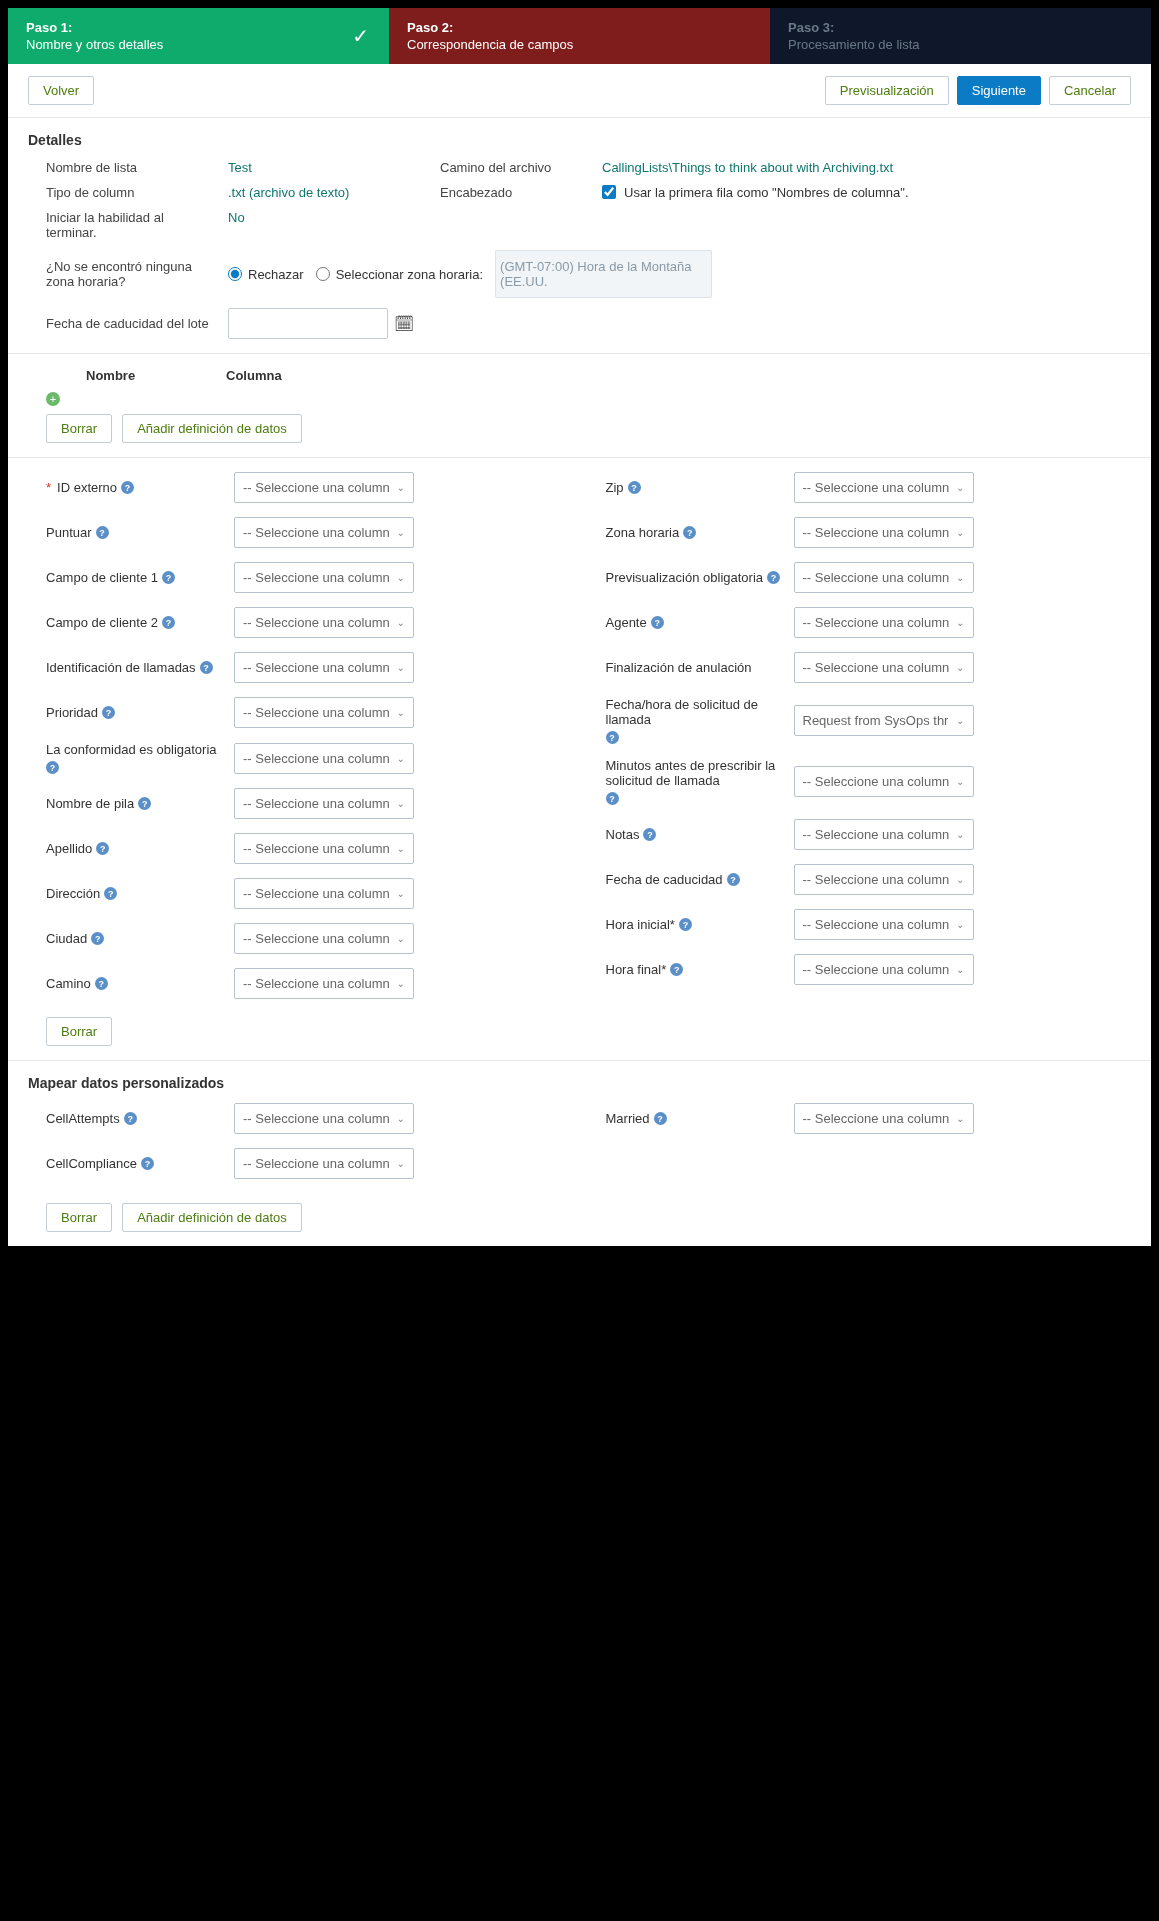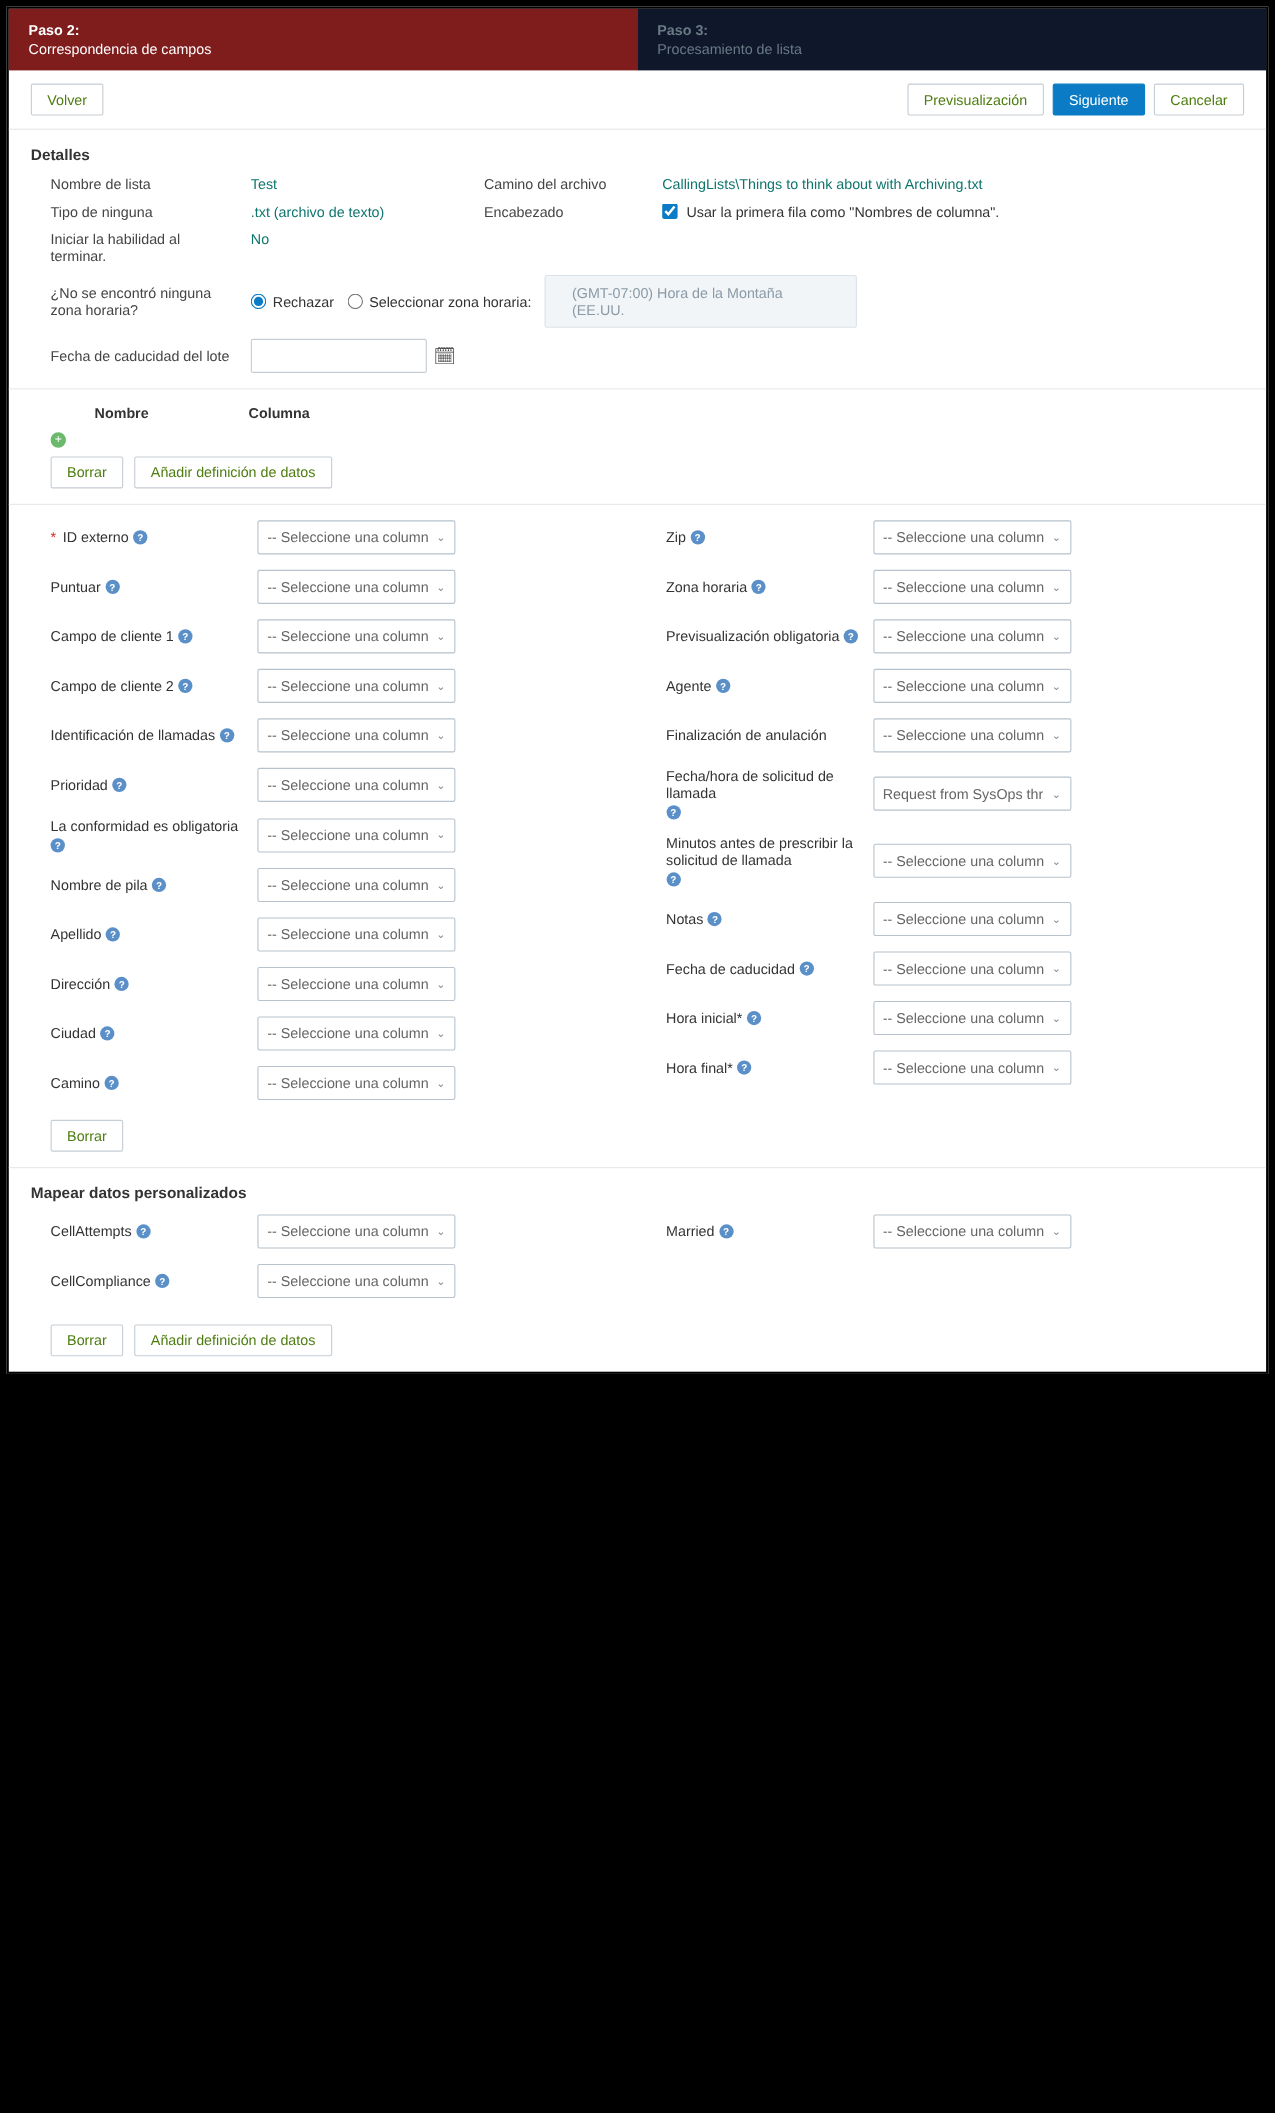--- a/index.html
+++ b/index.html
@@ -21,21 +21,21 @@
 .section:last-child { border-bottom: none; }
 .section h3 { font-size: 14px; font-weight: 700; margin-bottom: 12px; color: #333; }
 .details-grid { display: grid; grid-template-columns: 170px 200px 150px 1fr; gap: 10px 12px; align-items: start; padding-left: 18px; }
 .label { color: #444; font-size: 13px; }
 .val { color: #0f766e; font-size: 13px; }
 .row-full { grid-column: 1 / -1; display: grid; grid-template-columns: 170px 1fr; gap: 10px 12px; align-items: center; }
 .tz-row { grid-column: 1 / -1; display: grid; grid-template-columns: 170px auto auto 1fr; gap: 10px 12px; align-items: center; }
 .radio-wrap { display: flex; align-items: center; gap: 6px; }
 input[type=radio] { accent-color: #0a7bc4; width: 14px; height: 14px; cursor: pointer; }
 input[type=checkbox] { accent-color: #0a7bc4; width: 14px; height: 14px; cursor: pointer; }
-.tz-select { background: #f2f5f7; border: 1px solid #dbe2e8; padding: 8px 24px; color: #8a9aa6; border-radius: 2px; width: 284px; }
+.tz-select { background: #f2f5f7; border: 1px solid #dbe2e8; padding: 8px 4px; color: #8a9aa6; border-radius: 2px; width: 217px; }
 .date-wrap { display: flex; gap: 6px; align-items: center; }
 .date-input { border: 1px solid #c5cdd4; padding: 7px; width: 160px; border-radius: 2px; }
 .cal-icon { font-size: 16px; cursor: pointer; }
 .chk-wrap { display: flex; align-items: flex-start; gap: 8px; }
 .map-header { display: grid; grid-template-columns: 40px 140px 140px; gap: 0; font-weight: 700; font-size: 13px; padding-left: 18px; margin-bottom: 8px; }
 .add-icon { width: 14px; height: 14px; background: #6bb96b; border-radius: 50%; color: #fff; font-size: 11px; display: inline-flex; align-items: center; justify-content: center; cursor: pointer; margin-left: 18px; margin-bottom: 8px; }
 .btnrow { display: flex; gap: 10px; padding-left: 18px; }
 .fields-grid { display: grid; grid-template-columns: 1fr 1fr; gap: 0 34px; padding-left: 18px; }
 .field-row { display: grid; grid-template-columns: 180px 1fr; align-items: center; margin-bottom: 14px; gap: 8px; }
 .field-label { display: flex; align-items: center; gap: 4px; font-size: 13px; color: #333; flex-wrap: wrap; }
@@ -44,20 +44,25 @@
 .sel { display: flex; align-items: center; border: 1px solid #b8c2cc; border-radius: 2px; padding: 7px 8px; background: #fff; cursor: pointer; justify-content: space-between; color: #666; font-size: 13px; max-width: 180px; }
 .sel .txt { overflow: hidden; white-space: nowrap; text-overflow: ellipsis; }
 .chev { font-size: 10px; color: #888; }
 .clear-row { padding-left: 18px; margin-top: 4px; }
 </style>
 </head>
 <body>
 
 <div class="wrapper">
   <div class="steps">
+    <div class="step step1">
+      <div class="title">Paso 1:</div>
+      <div class="sub">Nombre y otros detalles</div>
+      <span class="check">✓</span>
+    </div>
     <div class="step step2">
       <div class="title">Paso 2:</div>
       <div class="sub">Correspondencia de campos</div>
     </div>
     <div class="step step3">
       <div class="title">Paso 3:</div>
       <div class="sub">Procesamiento de lista</div>
     </div>
   </div>
 
@@ -71,21 +76,21 @@
   </div>
 
   <div class="section">
     <h3>Detalles</h3>
     <div class="details-grid">
       <div class="label">Nombre de lista</div>
       <div class="val">Test</div>
       <div class="label">Camino del archivo</div>
       <div class="val">CallingLists\Things to think about with Archiving.txt</div>
 
-      <div class="label">Tipo de ninguna</div>
+      <div class="label">Tipo de column</div>
       <div class="val">.txt (archivo de texto)</div>
       <div class="label">Encabezado</div>
       <div class="chk-wrap">
         <input type="checkbox" checked="" style="">
         <span>Usar la primera fila como "Nombres de columna".</span>
       </div>
 
       <div class="label">Iniciar la habilidad al terminar.</div>
       <div class="val">No</div>
       <div></div>

